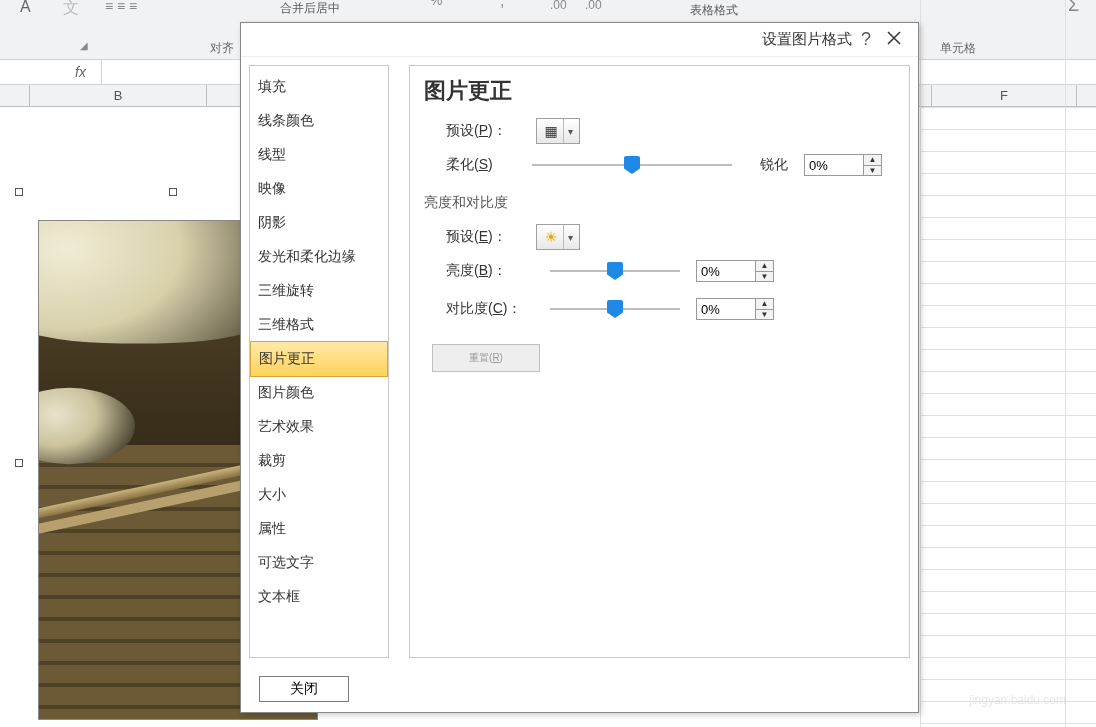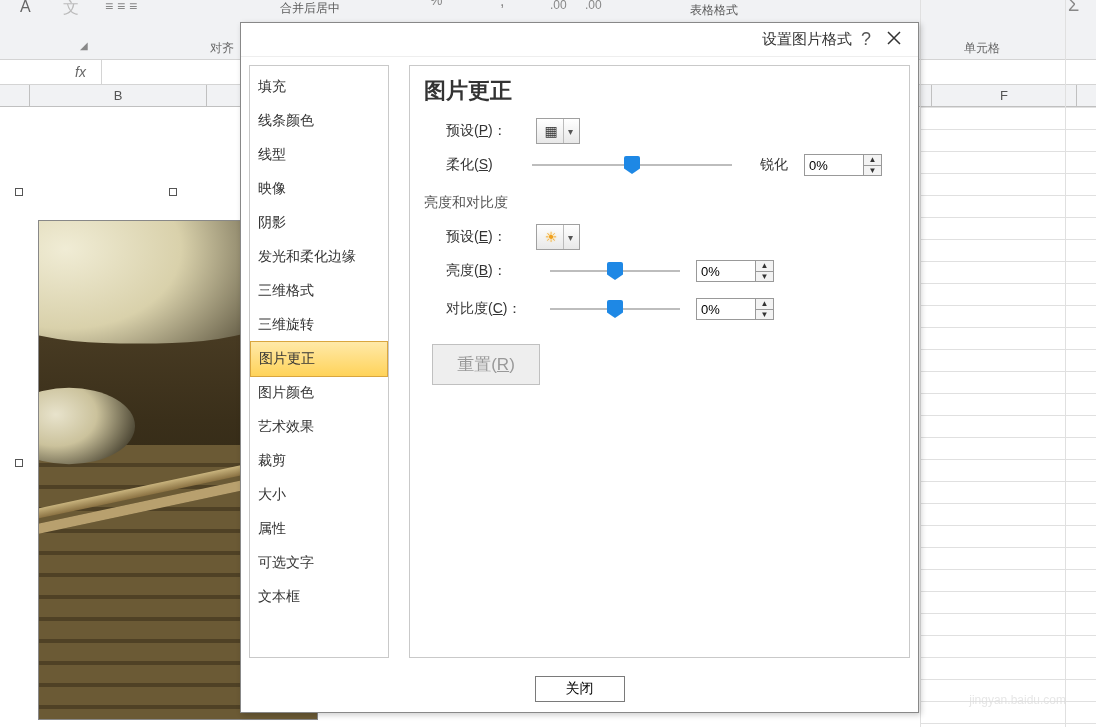--- a/index.html
+++ b/index.html
@@ -2,21 +2,21 @@
 <html><head>
 <meta charset="utf-8">
 <style>
 * { box-sizing: border-box; margin: 0; padding: 0; font-family: "Microsoft YaHei", "SimSun", sans-serif; }
 body { background: #fff; overflow: hidden; width: 1096px; height: 727px; position: relative; }
 
 
 .ribbon-frag { height: 60px; background: #f1f2f4; border-bottom: 1px solid #d4d4d4; position: relative; color: #5b5b5b; font-size: 12px; }
 .ribbon-frag .merge-txt { position: absolute; left: 280px; top: 0; font-size: 12px; }
 .ribbon-frag .fmt-txt { position: absolute; left: 690px; top: 2px; font-size: 12px; }
-.ribbon-frag .cell-txt { position: absolute; left: 964px; top: 40px; font-size: 12px; color: #666; }
+.ribbon-frag .cell-txt { position: absolute; left: 940px; top: 40px; font-size: 12px; color: #666; }
 .ribbon-frag .grp-txt { position: absolute; left: 210px; top: 40px; font-size: 12px; color: #666; }
 .ribbon-frag .dial { position: absolute; left: 80px; top: 40px; font-size: 10px; color: #888; }
 .ribbon-frag .a-char { position: absolute; left: 20px; top: -2px; font-size: 16px; color: #666; }
 .ribbon-frag .wen-char { position: absolute; left: 63px; top: -2px; font-size: 16px; color: #bbb; }
 .ribbon-frag .bars { position: absolute; left: 105px; top: -2px; font-size: 14px; color: #888; }
 .ribbon-frag .decimals { position: absolute; left: 550px; top: -2px; font-size: 12px; color: #888; }
 .ribbon-frag .decimals2 { position: absolute; left: 585px; top: -2px; font-size: 12px; color: #888; }
 .ribbon-frag .percent { position: absolute; left: 430px; top: -8px; font-size: 14px; color: #888; }
 .ribbon-frag .comma { position: absolute; left: 500px; top: -8px; font-size: 16px; color: #888; }
 .ribbon-frag .sigma { position: absolute; left: 1068px; top: -5px; font-size: 18px; color: #888; }
@@ -80,23 +80,23 @@
 .spinner input { width: 58px; border: none; padding: 0 4px; font-size: 13px; outline: none; }
 .spinner .btns { width: 18px; display: flex; flex-direction: column; border-left: 1px solid #999; }
 .spinner .b { flex: 1; background: #f3f3f3; font-size: 8px; line-height: 9px; text-align: center; cursor: pointer; }
 .spinner .b:first-child { border-bottom: 1px solid #999; }
 
 .preset-btn { display: inline-flex; align-items: center; border: 1px solid #a0a0a0; background: linear-gradient(180deg,#ffffff,#e8e8e8); height: 26px; padding: 0 2px; cursor: pointer; }
 .preset-btn .ico { width: 24px; height: 22px; display: flex; align-items: center; justify-content: center; font-size: 14px; }
 .preset-btn .caret { width: 14px; border-left: 1px solid #bbb; height: 100%; display: flex; align-items: center; justify-content: center; font-size: 10px; color: #555; }
 .sun { color: #f0a020; text-shadow: 0 0 2px #ffcf5c; }
 
-.reset-btn { margin: 8px 0 0 8px; width: 108px; height: 41px; border: 1px solid #c0c0c0; background: #eee; color: #999; font-size: 17px; }
-
-.dlg-footer { height: 46px; display: flex; justify-content: center; align-items: center; padding: 0 18px; }
+.reset-btn { margin: 8px 0 0 8px; width: 108px; height: 28px; border: 1px solid #c0c0c0; background: #eee; color: #999; font-size: 10px; }
+
+.dlg-footer { height: 46px; display: flex; justify-content: flex-start; align-items: center; padding: 0 18px; }
 .close-btn { width: 90px; height: 26px; border: 1px solid #7a7a7a; background: #fff; font-size: 14px; cursor: pointer; }
 
 
 .watermark { position: absolute; right: 30px; bottom: 20px; font-size: 30px; color: rgba(255,255,255,0.6); font-weight: 700; font-style: italic; pointer-events: none; }
 .watermark .sub { display: block; font-size: 12px; font-weight: 400; font-style: normal; text-align: right; color: rgba(220,220,220,0.7); }
 </style>
 </head>
 <body>
 
 <div class="ribbon-frag">
@@ -189,22 +189,22 @@
     </span>
   </div>
   <div class="dlg-body">
     <div class="dlg-sidebar" id="sidebar">
         <div class="side-item">填充</div>
         <div class="side-item">线条颜色</div>
         <div class="side-item">线型</div>
         <div class="side-item">映像</div>
         <div class="side-item">阴影</div>
         <div class="side-item">发光和柔化边缘</div>
+        <div class="side-item">三维旋转</div>
         <div class="side-item">三维格式</div>
-        <div class="side-item">三维旋转</div>
         <div class="side-item sel">图片更正</div>
         <div class="side-item">图片颜色</div>
         <div class="side-item">艺术效果</div>
         <div class="side-item">裁剪</div>
         <div class="side-item">大小</div>
         <div class="side-item">属性</div>
         <div class="side-item">可选文字</div>
         <div class="side-item">文本框</div>
       </div>
     <div class="dlg-main">

